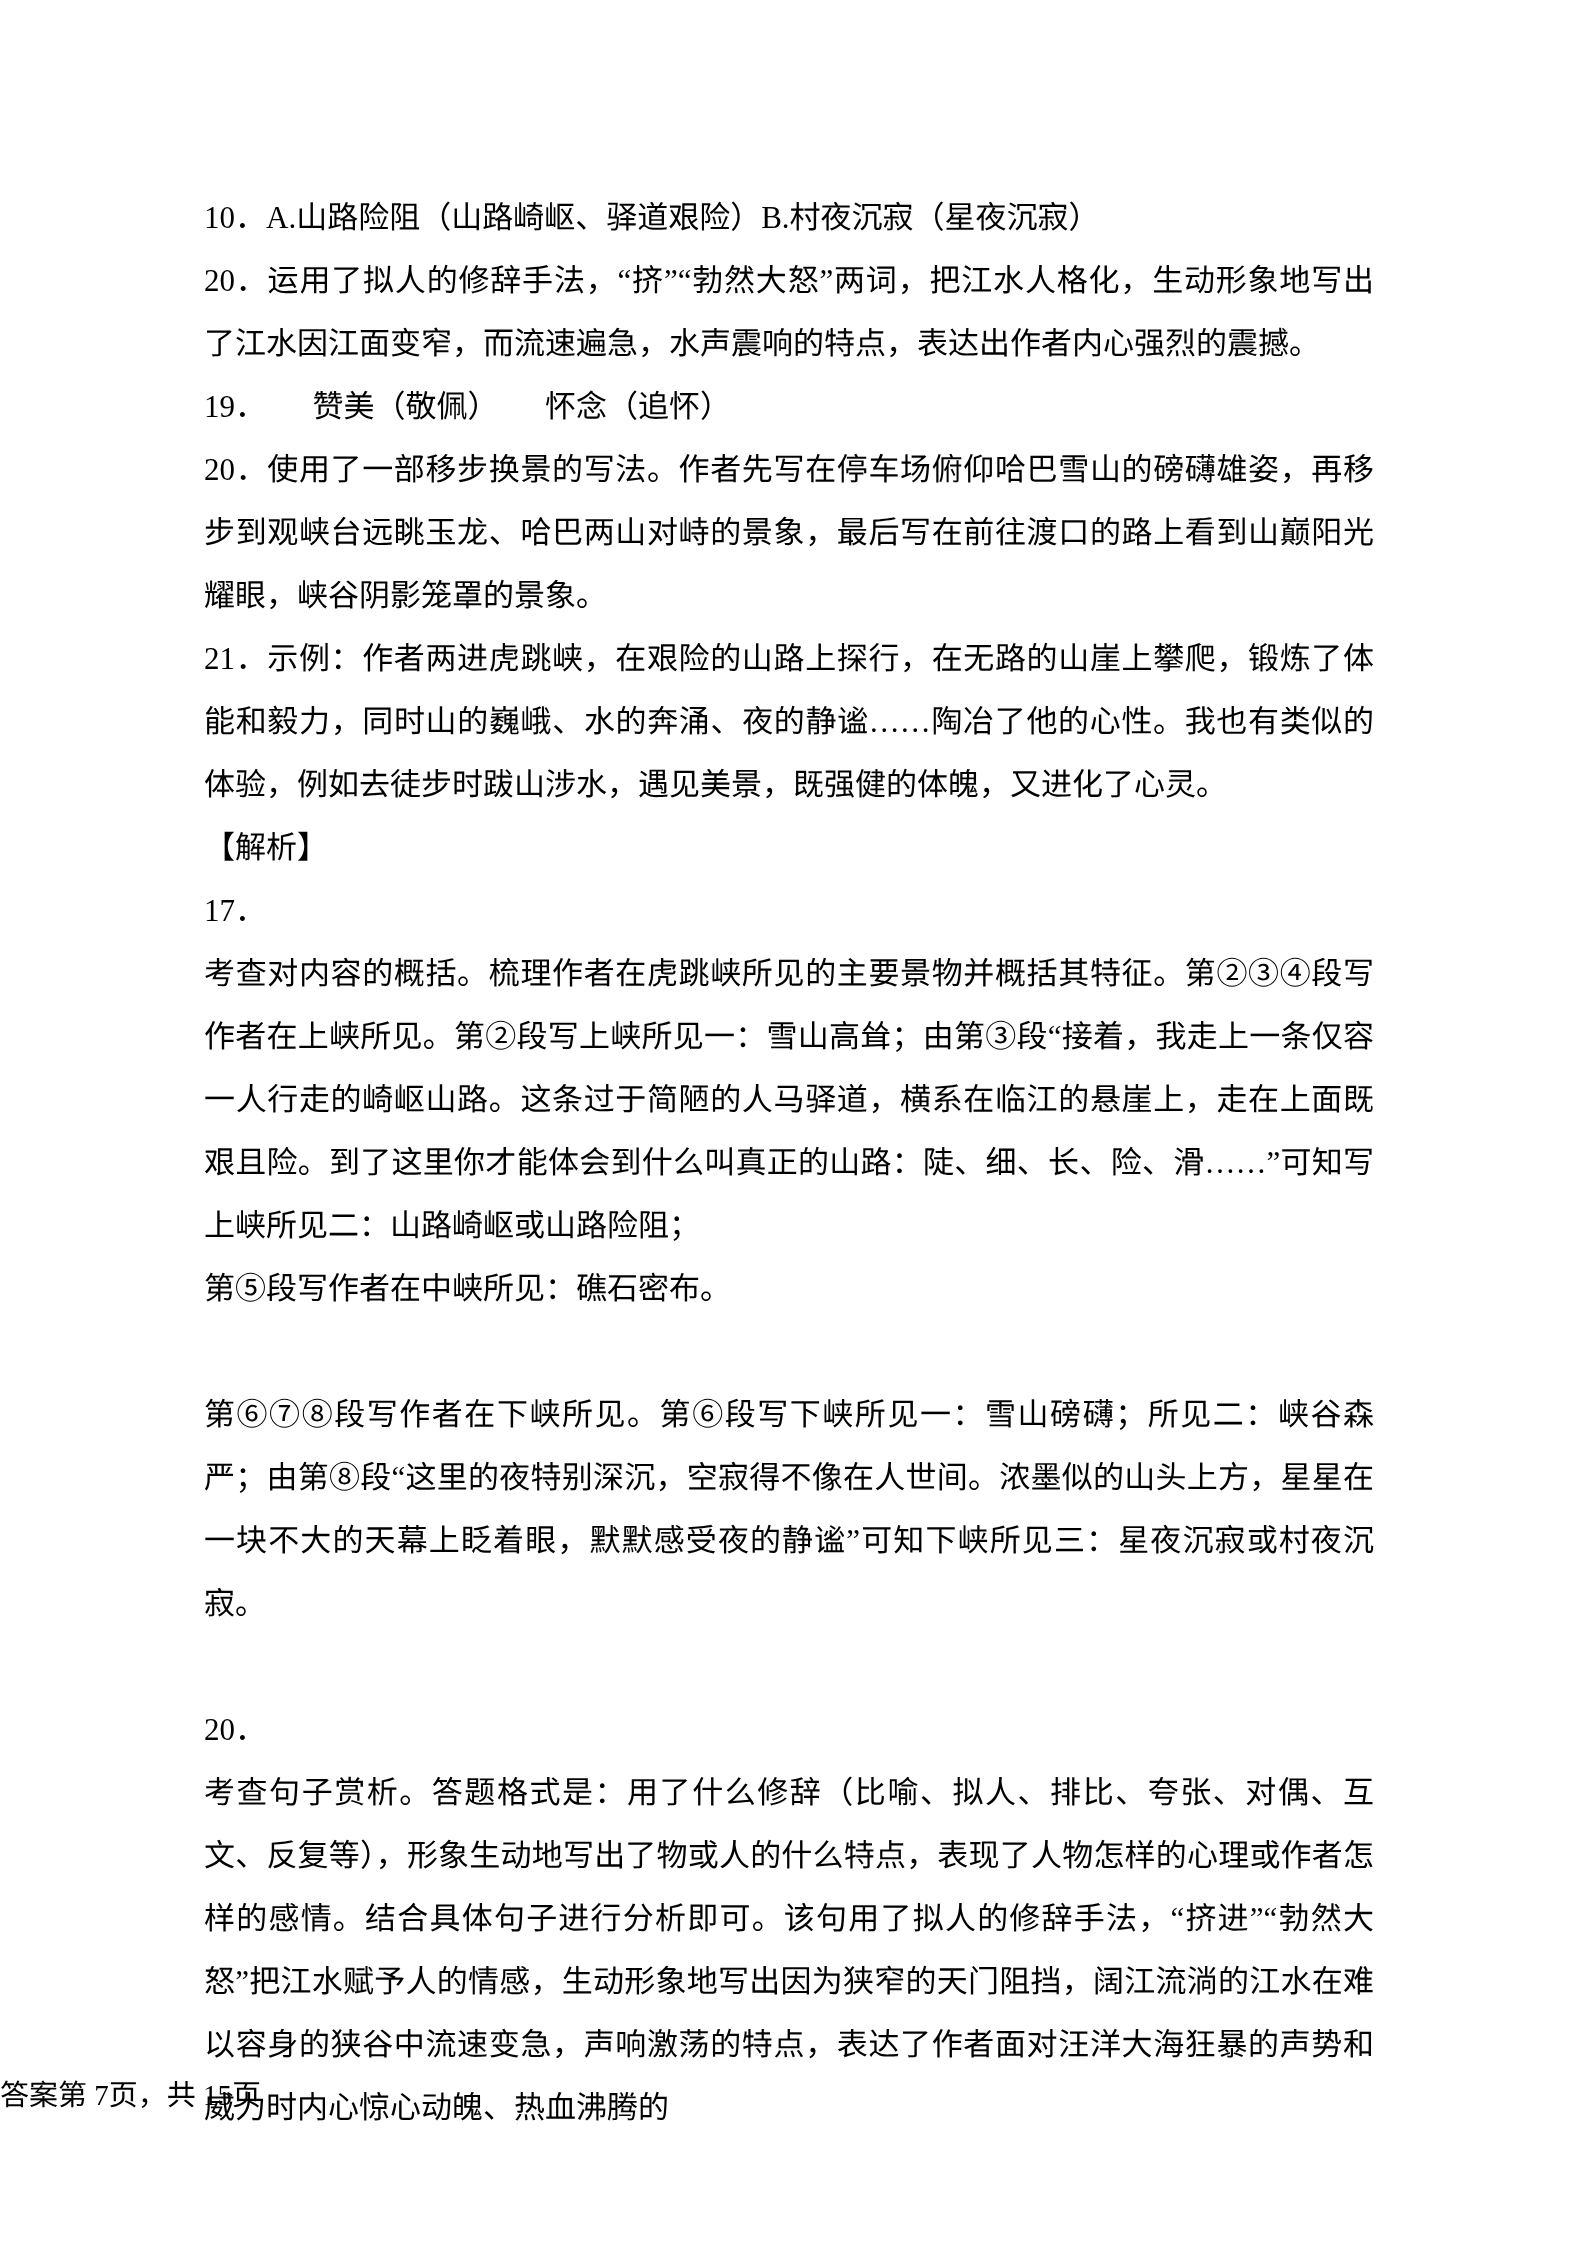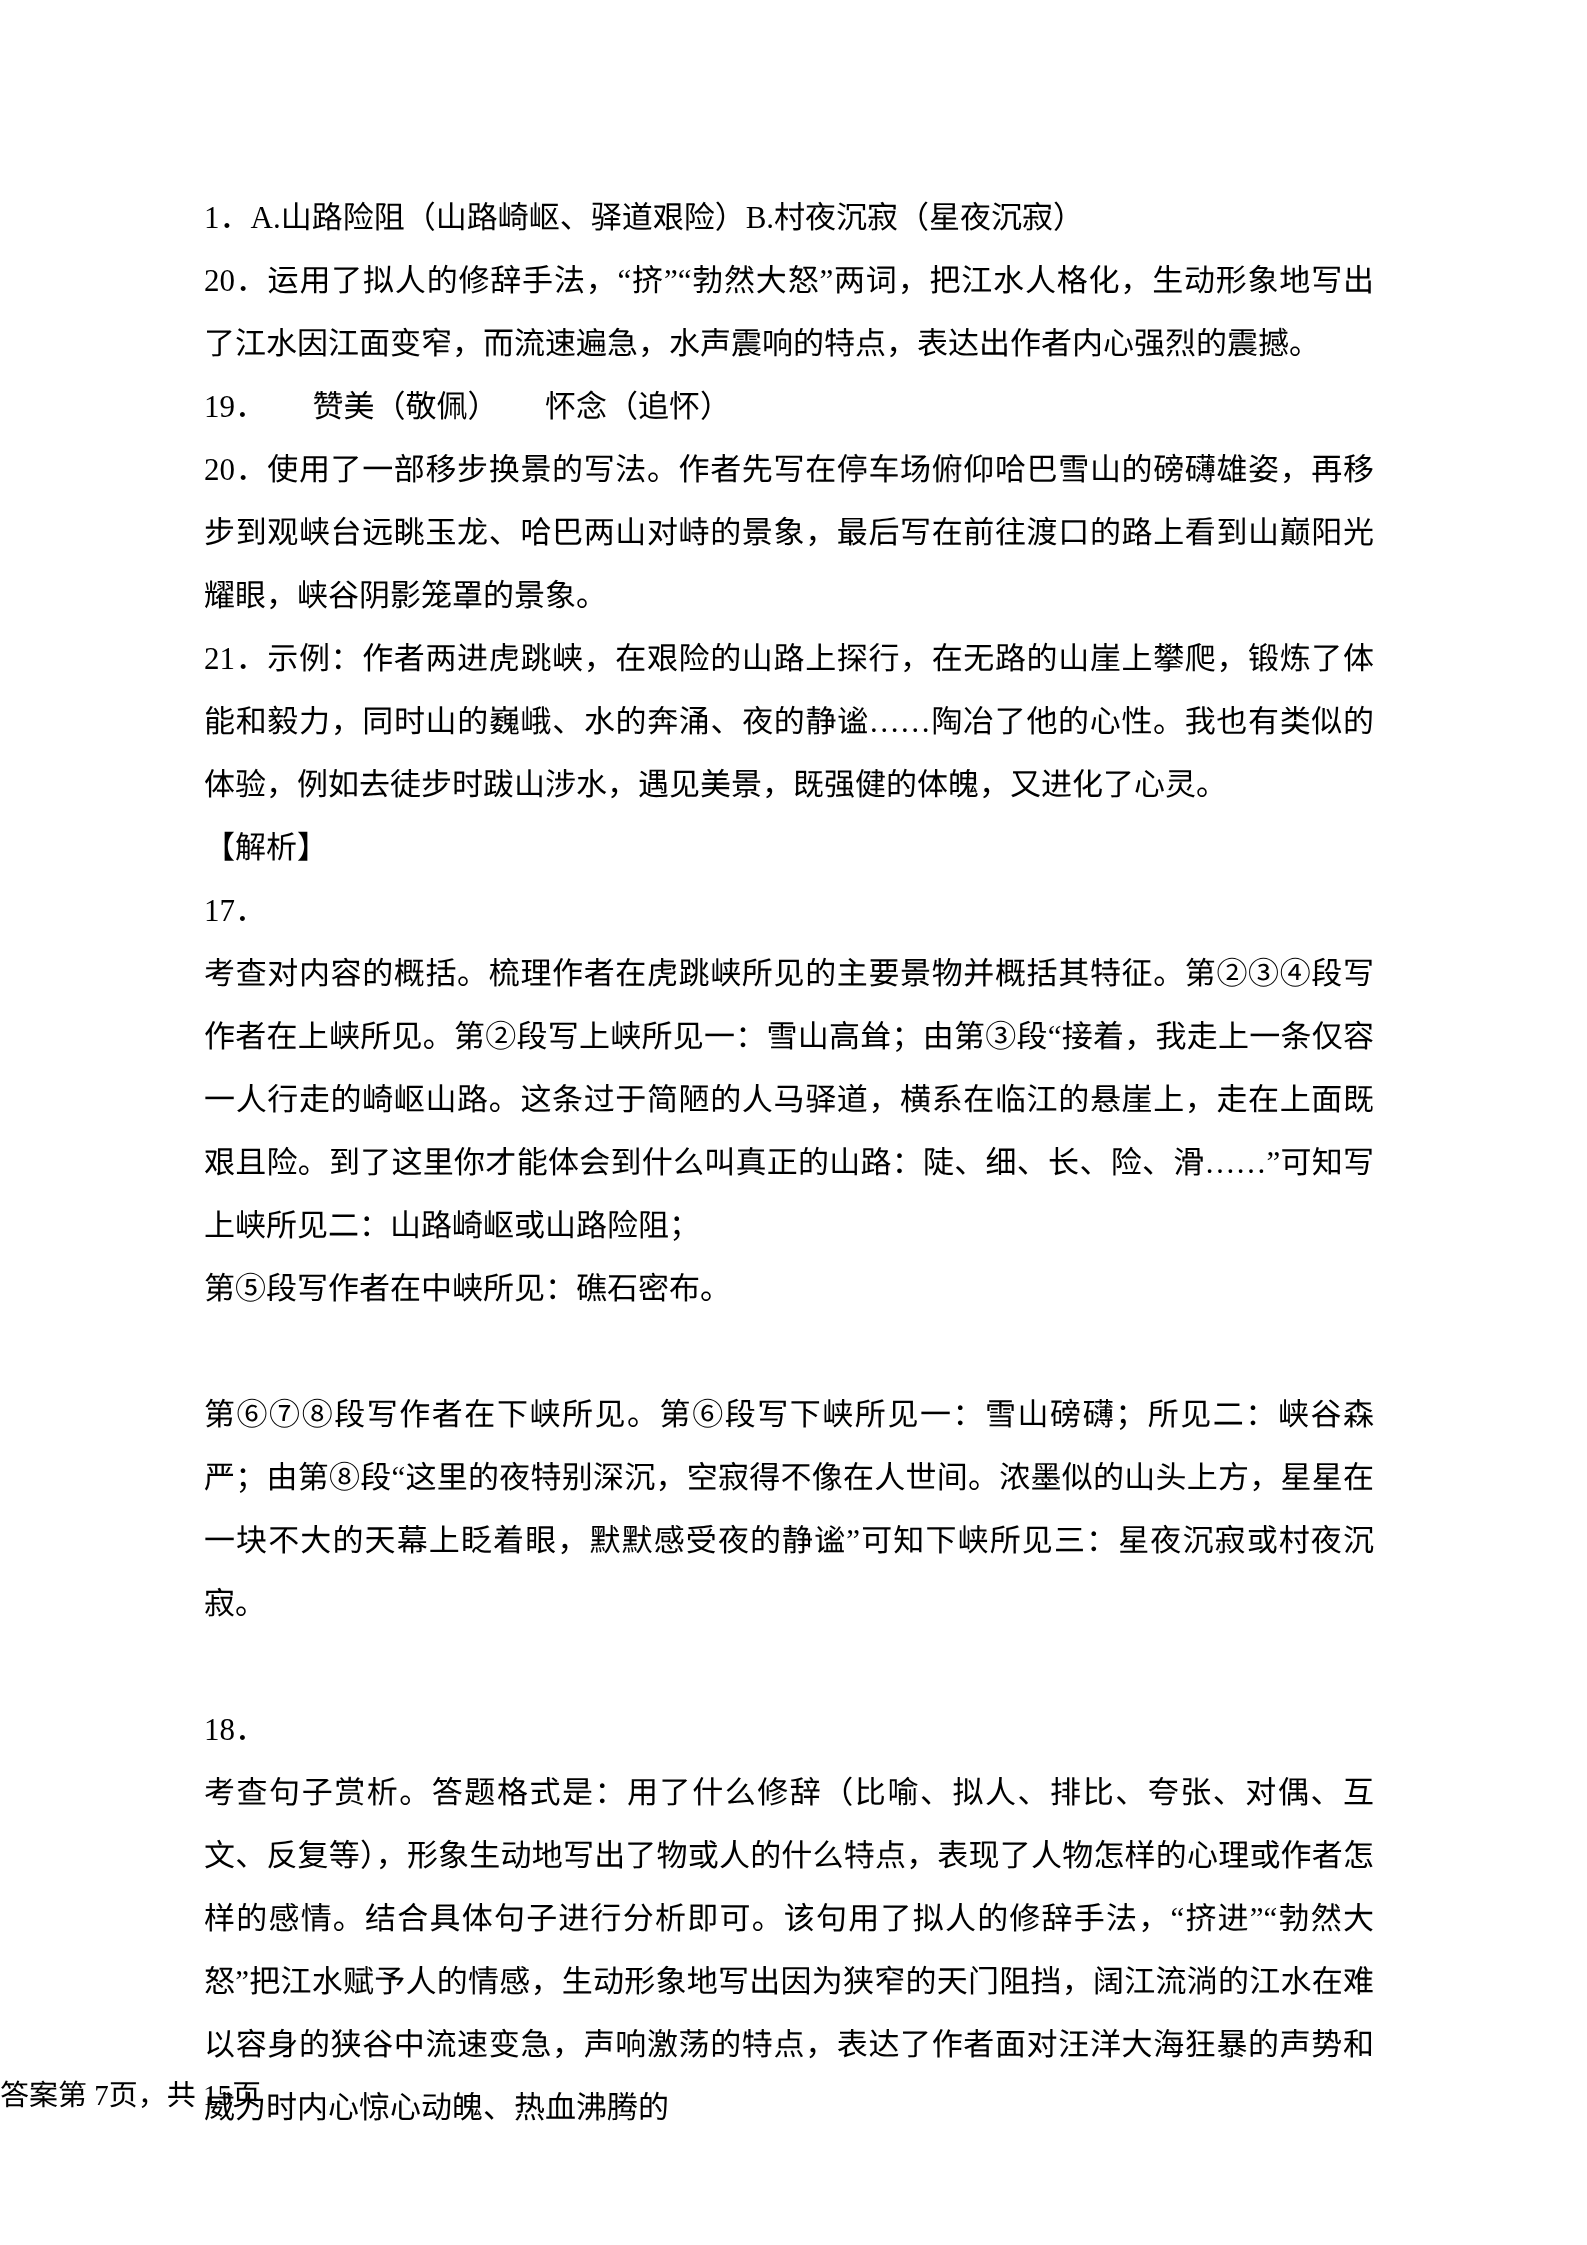--- a/index.html
+++ b/index.html
@@ -43,27 +43,27 @@
     font-size: 29px;
     line-height: 46px;
     color: #000000;
   }
 </style>
 </head>
 <body>
 
 <div class="page">
   <div class="content">
-    <p>1．A.山路险阻（山路崎岖、驿道艰险）B.村夜沉寂（星夜沉寂）</p>
+    <p>10．A.山路险阻（山路崎岖、驿道艰险）B.村夜沉寂（星夜沉寂）</p>
     <p>20．运用了拟人的修辞手法，“挤”“勃然大怒”两词，把江水人格化，生动形象地写出了江水因江面变窄，而流速遍急，水声震响的特点，表达出作者内心强烈的震撼。</p>
     <p>19．　　赞美（敬佩）　　怀念（追怀）</p>
     <p>20．使用了一部移步换景的写法。作者先写在停车场俯仰哈巴雪山的磅礴雄姿，再移步到观峡台远眺玉龙、哈巴两山对峙的景象，最后写在前往渡口的路上看到山巅阳光耀眼，峡谷阴影笼罩的景象。</p>
     <p>21．示例：作者两进虎跳峡，在艰险的山路上探行，在无路的山崖上攀爬，锻炼了体能和毅力，同时山的巍峨、水的奔涌、夜的静谧……陶冶了他的心性。我也有类似的体验，例如去徒步时跋山涉水，遇见美景，既强健的体魄，又进化了心灵。</p>
     <p>【解析】</p>
     <p>17．</p>
     <p>考查对内容的概括。梳理作者在虎跳峡所见的主要景物并概括其特征。第②③④段写作者在上峡所见。第②段写上峡所见一：雪山高耸；由第③段“接着，我走上一条仅容一人行走的崎岖山路。这条过于简陋的人马驿道，横系在临江的悬崖上，走在上面既艰且险。到了这里你才能体会到什么叫真正的山路：陡、细、长、险、滑……”可知写上峡所见二：山路崎岖或山路险阻；</p>
     <p>第⑤段写作者在中峡所见：礁石密布。</p>
     <p class="gap-above">第⑥⑦⑧段写作者在下峡所见。第⑥段写下峡所见一：雪山磅礴；所见二：峡谷森严；由第⑧段“这里的夜特别深沉，空寂得不像在人世间。浓墨似的山头上方，星星在一块不大的天幕上眨着眼，默默感受夜的静谧”可知下峡所见三：星夜沉寂或村夜沉寂。</p>
-    <p class="gap-above">18．</p>
+    <p class="gap-above">20．</p>
     <p>考查句子赏析。答题格式是：用了什么修辞（比喻、拟人、排比、夸张、对偶、互文、反复等），形象生动地写出了物或人的什么特点，表现了人物怎样的心理或作者怎样的感情。结合具体句子进行分析即可。该句用了拟人的修辞手法，“挤进”“勃然大怒”把江水赋予人的情感，生动形象地写出因为狭窄的天门阻挡，阔江流淌的江水在难以容身的狭谷中流速变急，声响激荡的特点，表达了作者面对汪洋大海狂暴的声势和威力时内心惊心动魄、热血沸腾的</p>
   </div>
   <div class="footer">答案第 7页，共 15页</div>
 </div>
 
 </body></html>

